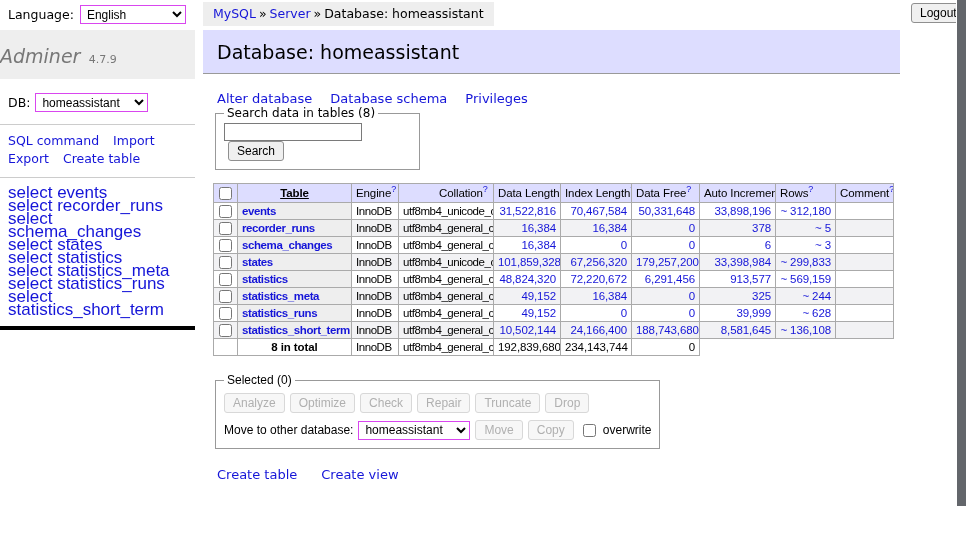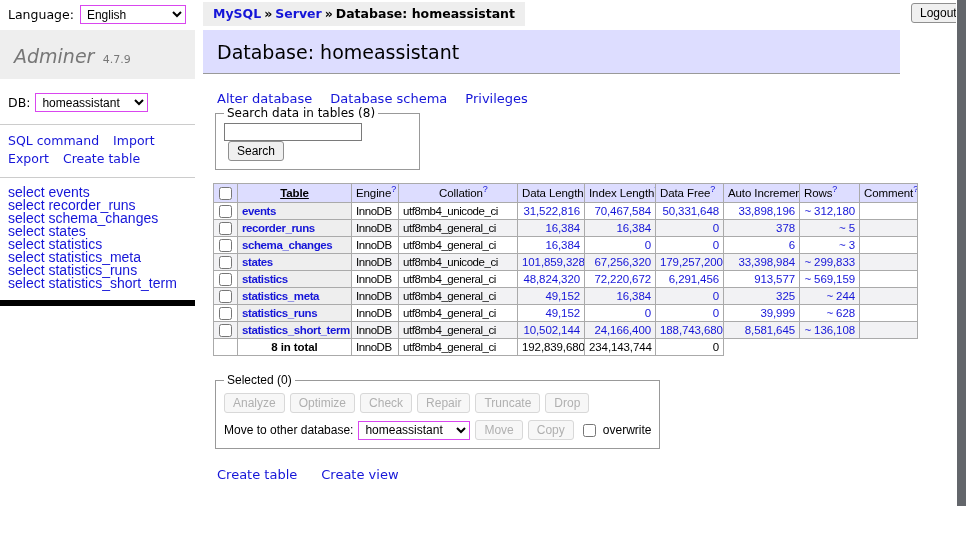--- a/index.html
+++ b/index.html
@@ -14,46 +14,46 @@
 
   
   .top-left { position:absolute; top:5px; left:8px; display:flex; align-items:center; gap:6px; font-size:12.5px; }
   select.real {
     font-family:"Liberation Sans",sans-serif; font-size:12px; height:19px;
     border:1px solid #d946ef; background:#fff; padding:0 2px;
   }
   .lang-select { width:106px; }
   .breadcrumb {
     position:absolute; top:2px; left:203px; background:#eee;
-    padding:4px 10px 5px; font-size:12.5px; white-space:nowrap;font-weight:bold;
+    padding:4px 10px 5px; font-size:12.5px; white-space:nowrap;
   }
   .breadcrumb .sep { color:#000; margin:0 3px; }
   button { font-family:"Liberation Sans",sans-serif; }
   .btn {
     font-size:12px; padding:2px 8px; border:1px solid #8f8f8f;
     border-radius:3px; background:#f0f0f0; color:#000; cursor:pointer;
   }
   .btn[disabled] { color:#b0b0b0; background:#f7f7f7; border-color:#d8d8d8; cursor:default;text-align:center; }
   .logout-btn { position:absolute; top:3px; left:911px; }
 
   
   .sidebar { position:absolute; left:0; top:30px; width:195px; }
-  .sidebar h1 { background:#eee; padding:9px 14px 10px; font-weight:normal; }
+  .sidebar h1 { background:#eee; padding:9px 0 10px; font-weight:normal; }
   .sidebar h1 .logo { font-style:italic; font-size:19px; color:#777; }
   .sidebar h1 .ver { font-size:11px; color:#777; }
   .db-row { padding:14px 8px 12px; border-bottom:1px solid #ccc; display:flex; align-items:center; gap:5px; font-size:12.5px; }
   .db-select { width:113px; }
   .actions {
     padding:7px 8px 9px; border-bottom:1px solid #ccc;
     display:flex; flex-wrap:wrap; column-gap:14px; line-height:1.45; font-size:12.5px;
   }
   .tables-list {
-    padding:8px 8px 10px; border-bottom:6px solid #000000;
+    padding:8px 8px 10px; border-bottom:4px solid #000000;
     display:flex; flex-direction:column;
-    font-family:"Liberation Sans",sans-serif; font-size:14px; line-height:13px;
+    font-family:"Liberation Sans",sans-serif; font-size:17px; line-height:13px;
   }
 
   
   .main { position:absolute; left:203px; top:30px; width:697px; }
   .main h2 {
     background:#ddf; border-bottom:1px solid #999;
     padding:11px 14px 10px; font-size:19px; font-weight:normal;
   }
   .toplinks { display:flex; gap:18px; margin:17px 0 0 14px; font-size:13px; }
   h3 { font-weight:normal; font-size:17px; }
@@ -161,21 +161,21 @@
       <input type="text" class="search-input" value="" style="">
       <button class="btn">Search</button>
     </fieldset>
 
     <table class="data">
       <thead>
         <tr>
             <th class="cb-cell" style="width: 24px;"><input type="checkbox" style=""></th>
             <th class="col-0" style="width: 114px; text-decoration: underline;"><span>Table</span></th>
             <th class="col-1" style="width: 47px;"><span>Engine</span><sup class="help"><a>?</a></sup></th>
-            <th class="col-2" style="width: 119px; padding-left: 40px;"><span>Collation</span><sup class="help"><a>?</a></sup></th>
+            <th class="col-2" style="width: 95px; padding-left: 40px;"><span>Collation</span><sup class="help"><a>?</a></sup></th>
             <th class="col-3" style="width: 67px;"><span>Data Length</span><sup class="help"><a>?</a></sup></th>
             <th class="col-4" style="width: 71px;"><span>Index Length</span><sup class="help"><a>?</a></sup></th>
             <th class="col-5" style="width: 68px;"><span>Data Free</span><sup class="help"><a>?</a></sup></th>
             <th class="col-6" style="width: 76px;"><span>Auto Increment</span></th>
             <th class="col-7" style="width: 60px;"><span>Rows</span><sup class="help"><a>?</a></sup></th>
             <th class="col-8" style="width: 58px;"><span>Comment</span><sup class="help"><a>?</a></sup></th>
           </tr>
       </thead>
       <tbody>
           <tr>

